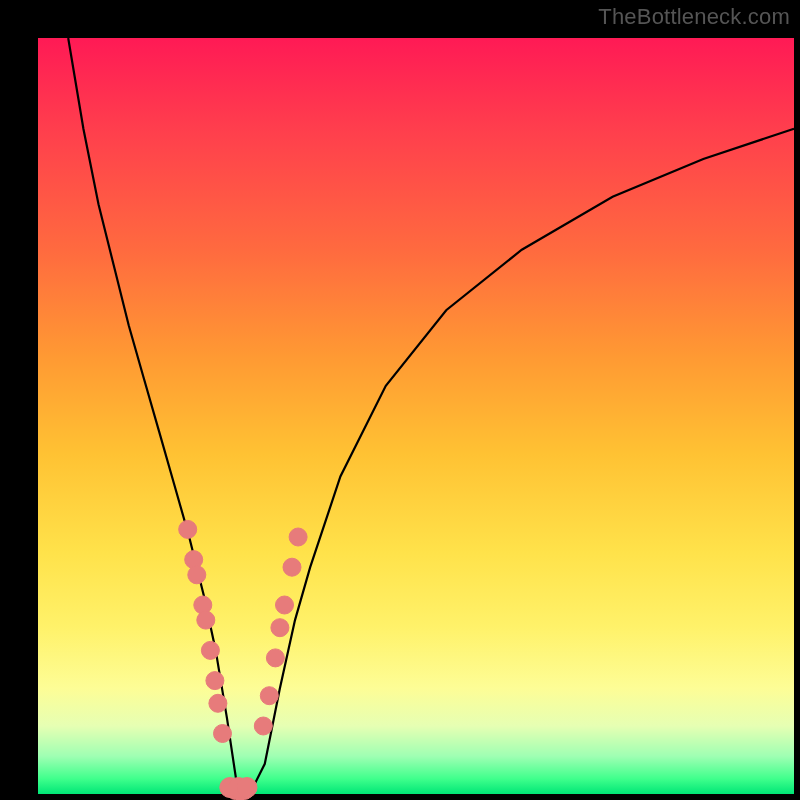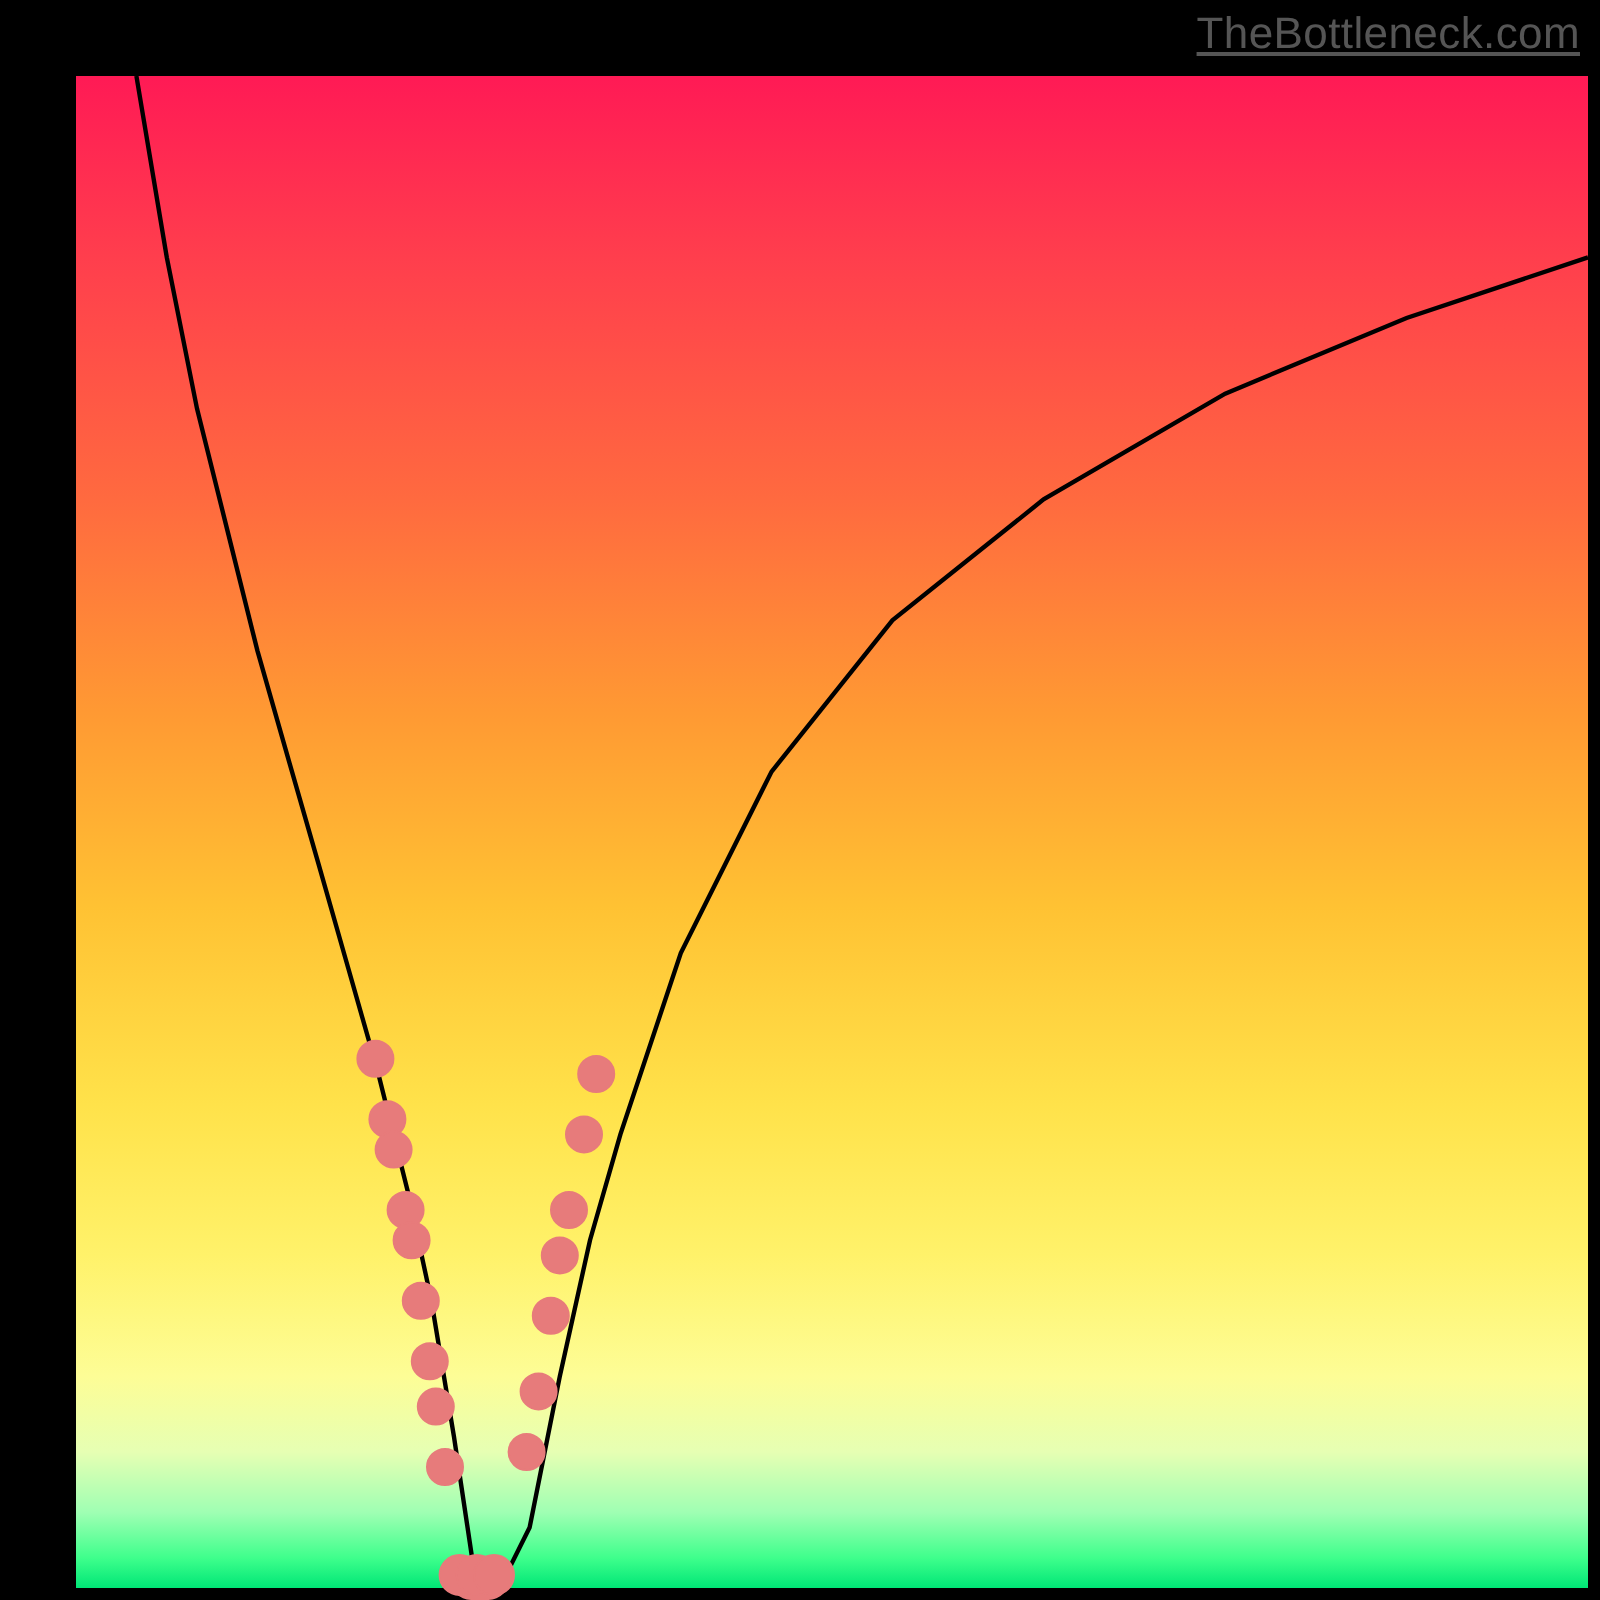--- a/index.html
+++ b/index.html
@@ -42,21 +42,20 @@
   }
   .watermark {
     position: absolute;
     top: 4px;
     right: 10px;
     color: #555;
     font-size: 22px;
     font-weight: 500;
     letter-spacing: 0.2px;
     z-index: 10;
-    text-decoration: underline;
   }
   svg.curve {
     position: absolute;
     left: 0;
     top: 0;
     width: 756px;
     height: 756px;
     overflow: visible;
   }
   .curve path {

